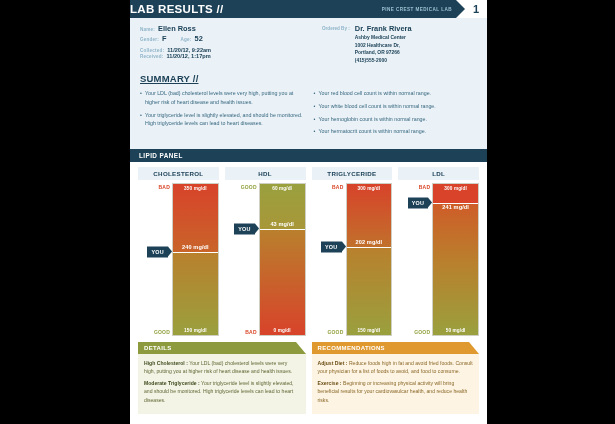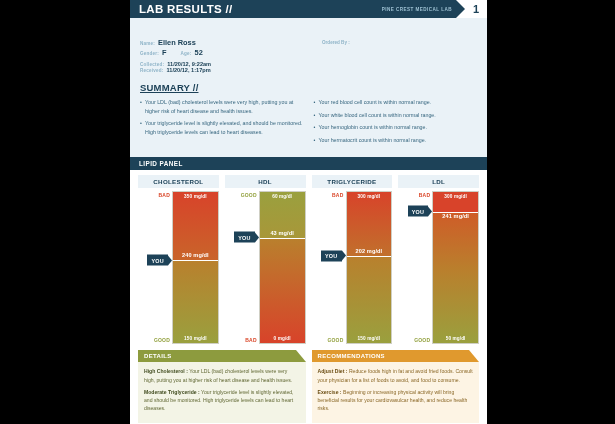--- a/index.html
+++ b/index.html
@@ -36,21 +36,20 @@
     height: 18px;
     background: #1d4258;
     display: flex;
     align-items: center;
   }
   .doc-header .title {
     color: #ffffff;
     font-size: 11.5px;
     font-weight: bold;
     letter-spacing: 0.3px;
-    margin-left: 9px;
   }
   .doc-header .lab-wrap {
     margin-left: auto;
     display: flex;
     align-items: center;
     height: 100%;
   }
   .doc-header .lab-name {
     color: #9dc0d2;
     font-size: 4.6px;
@@ -74,21 +73,21 @@
     font-size: 11px;
     font-weight: bold;
     display: flex;
     align-items: center;
     justify-content: center;
   }
 
   
   .patient-strip {
     background: #eaf2f7;
-    padding: 20px 10px 7px 10px;
+    padding: 6px 10px 7px 10px;
     display: flex;
   }
   .patient-left { width: 54%; }
   .patient-right { width: 46%; display: flex; }
 
   .lbl {
     color: #8fb4c8;
     font-size: 4.6px;
     font-weight: bold;
     letter-spacing: 0.2px;
@@ -370,20 +369,27 @@
           <span class="date-val">11/20/12, 9:22am</span>
         </div>
         <div class="row-date">
           <span class="lbl">Received:</span>
           <span class="date-val">11/20/12, 1:17pm</span>
         </div>
       </div>
 
       <div class="patient-right">
         <div class="ordered-lbl">Ordered By :</div>
+        <div>
+          <div class="doctor-name">Dr. Frank Rivera</div>
+          <div class="doctor-line">Ashby Medical Center</div>
+          <div class="doctor-line">1002 Healthcare Dr,</div>
+          <div class="doctor-line">Portland, OR 97266</div>
+          <div class="doctor-line">(415)555-2000</div>
+        </div>
       </div>
     </div>
 
     <div class="summary-block">
       <div class="summary-title">SUMMARY //</div>
       <div class="summary-cols">
         <div class="summary-col">
           <div class="bullet">
             <span class="dot">•</span>
             <span class="txt">Your LDL (bad) cholesterol levels were very high, putting you at higher risk of heart disease and health issues.</span>

